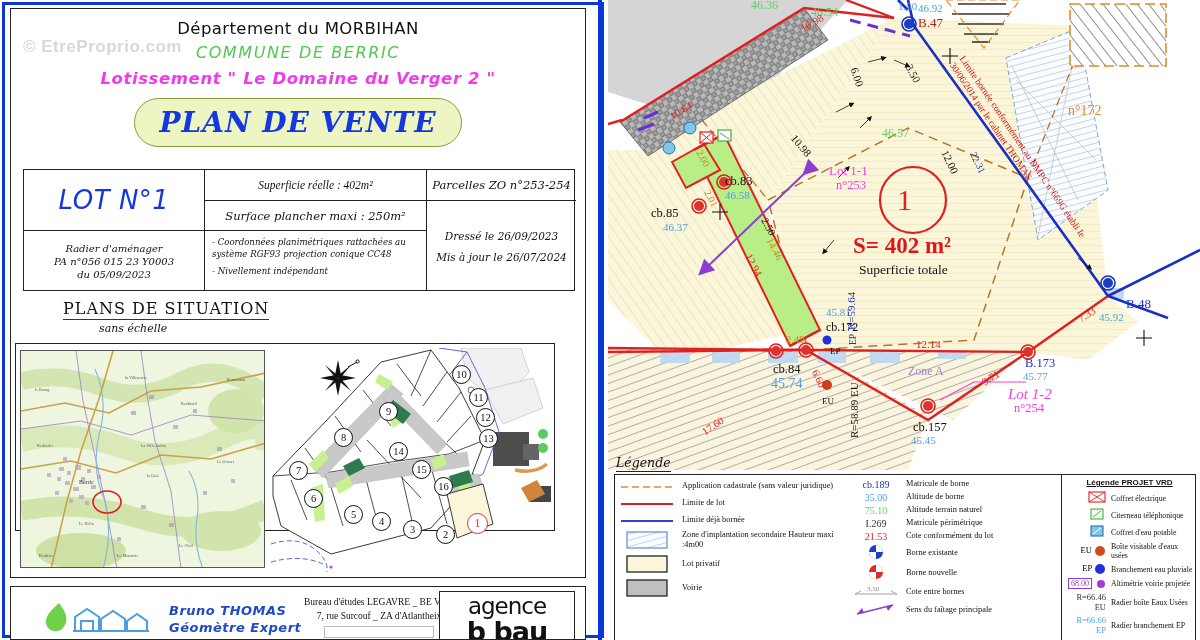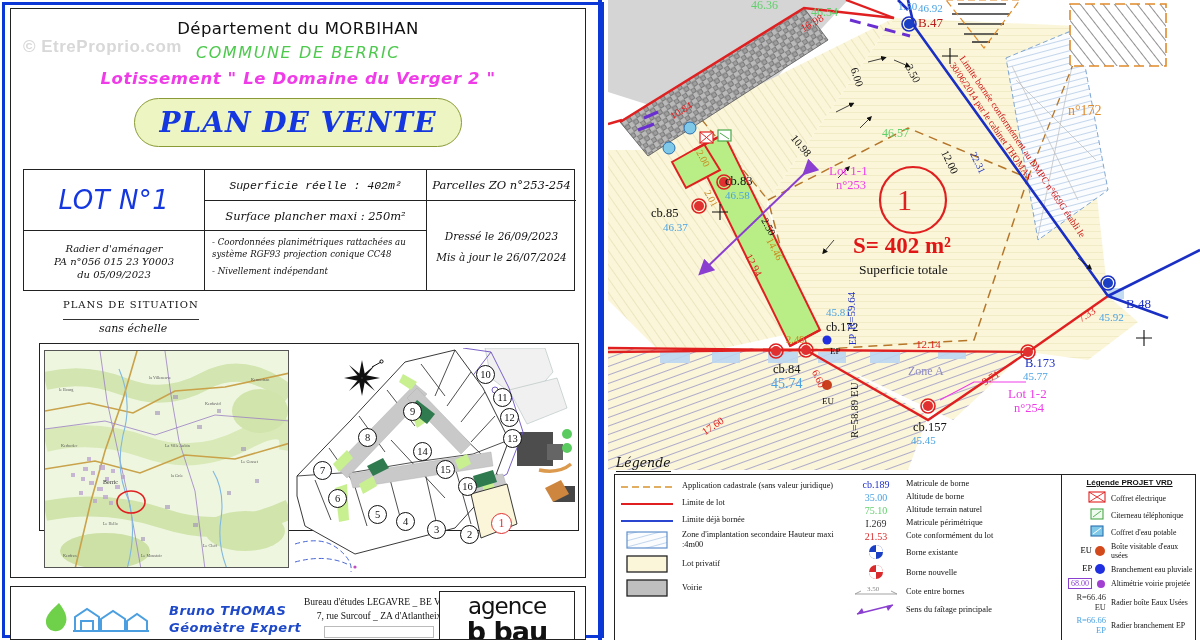--- a/index.html
+++ b/index.html
@@ -79,21 +79,21 @@
     font-family:"DejaVu Sans", sans-serif; font-size: 26px; color:#1437e0;
     font-style: italic; letter-spacing:.5px;
   }
   .permis {
     height: 62px; border-top:1.5px solid #222; display:flex; flex-direction:column;
     align-items:center; justify-content:center; gap:2px;
     font-family:"DejaVu Serif", serif; font-style: italic; font-size:10px; color:#111;
   }
   .cell-sup {
     height:30px; display:flex; align-items:center; justify-content:center;
-    font-family:Liberation Mono, monospace; font-style: italic; font-size:11.5px; color:#111;
+    font-family:Liberation Serif, serif; font-style: italic; font-size:11.5px; color:#111;
   }
   .cell-plancher {
     height:30px; border-top:1.5px solid #222; display:flex; align-items:center; justify-content:center;
     font-family:"DejaVu Serif", serif; font-style: italic; font-size:11.5px; color:#111;
   }
   .cell-notes {
     height:62px; border-top:1.5px solid #222; padding:6px 6px 0 7px;
     font-family:"DejaVu Serif", serif; font-style: italic; font-size:8.6px; color:#111; line-height:1.35;
   }
   .cell-parcelles {
@@ -102,29 +102,29 @@
   }
   .cell-dates {
     height:92px; border-top:1.5px solid #222; display:flex; flex-direction:column;
     align-items:center; justify-content:center; gap:9px;
     font-family:"DejaVu Serif", serif; font-style: italic; font-size:10.5px; color:#111;
   }
 
   
   .sit-title {
     position:absolute; left:52px; top:290px;
-    font-family:"DejaVu Serif", serif; font-size:10px; color:#111; letter-spacing:1px;
-    border-bottom:1.2px solid #333; padding-bottom:9px;
+    font-family:"DejaVu Serif", serif; font-size:16px; color:#111; letter-spacing:1px;
+    border-bottom:1.2px solid #333; padding-bottom:1px;
   }
   .sit-sub {
     position:absolute; left:88px; top:313px;
     font-family:"DejaVu Serif", serif; font-style:italic; font-size:11px; color:#111;
   }
   .sit-box {
-    position:absolute; left:28px; top:334px; width:540px; height:188px;
+    position:absolute; left:4px; top:334px; width:540px; height:188px;
     border:1.2px solid #222;
     text-align:center;
   }
 
   
   .ign-map {
     position:absolute; left:4px; top:6px; width:245px; height:218px;
     border:1px solid #555; background:#eef5e2; overflow:hidden;
   }
 
@@ -643,21 +643,21 @@
 
     
     <div class="map-txt" style="left:289px; top:183px; font-size:30px; color:#e02020;">1</div>
 
     <div class="map-txt" style="left:245px; top:233px; font-size:23px; color:#e01515; font-weight:bold;">S= 402 m²</div>
     <div class="map-txt" style="left:251px; top:262px; font-size:13.5px; color:#111;">Superficie totale</div>
 
     <div class="map-txt" style="left:221px; top:163px; font-size:13px; color:#ef3ce8;">Lot 1-1</div>
     <div class="map-txt" style="left:228px; top:178px; font-size:12.5px; color:#ef3ce8;">n°253</div>
 
-    <div class="map-txt" style="left:400px; top:386px; font-size:13px; color:#ef3ce8;">Lot 1-2</div>
+    <div class="map-txt" style="left:400px; top:386px; font-size:15px; color:#ef3ce8;font-style:italic;">Lot 1-2</div>
     <div class="map-txt" style="left:406px; top:401px; font-size:12.5px; color:#ef3ce8;">n°254</div>
     <svg style="position:absolute; left:330px; top:368px;" width="90" height="34">
       <path d="M2,32 L36,14 L88,14" fill="none" stroke="#ef3ce8" stroke-width="1.2"></path>
     </svg>
 
     <div class="map-txt" style="left:300px; top:364px; font-size:12px; color:#8d8ac4;">Zone A</div>
 
     <div class="map-txt" style="left:460px; top:103px; font-size:14px; color:#e08a2a;">n°172</div>
 
     

